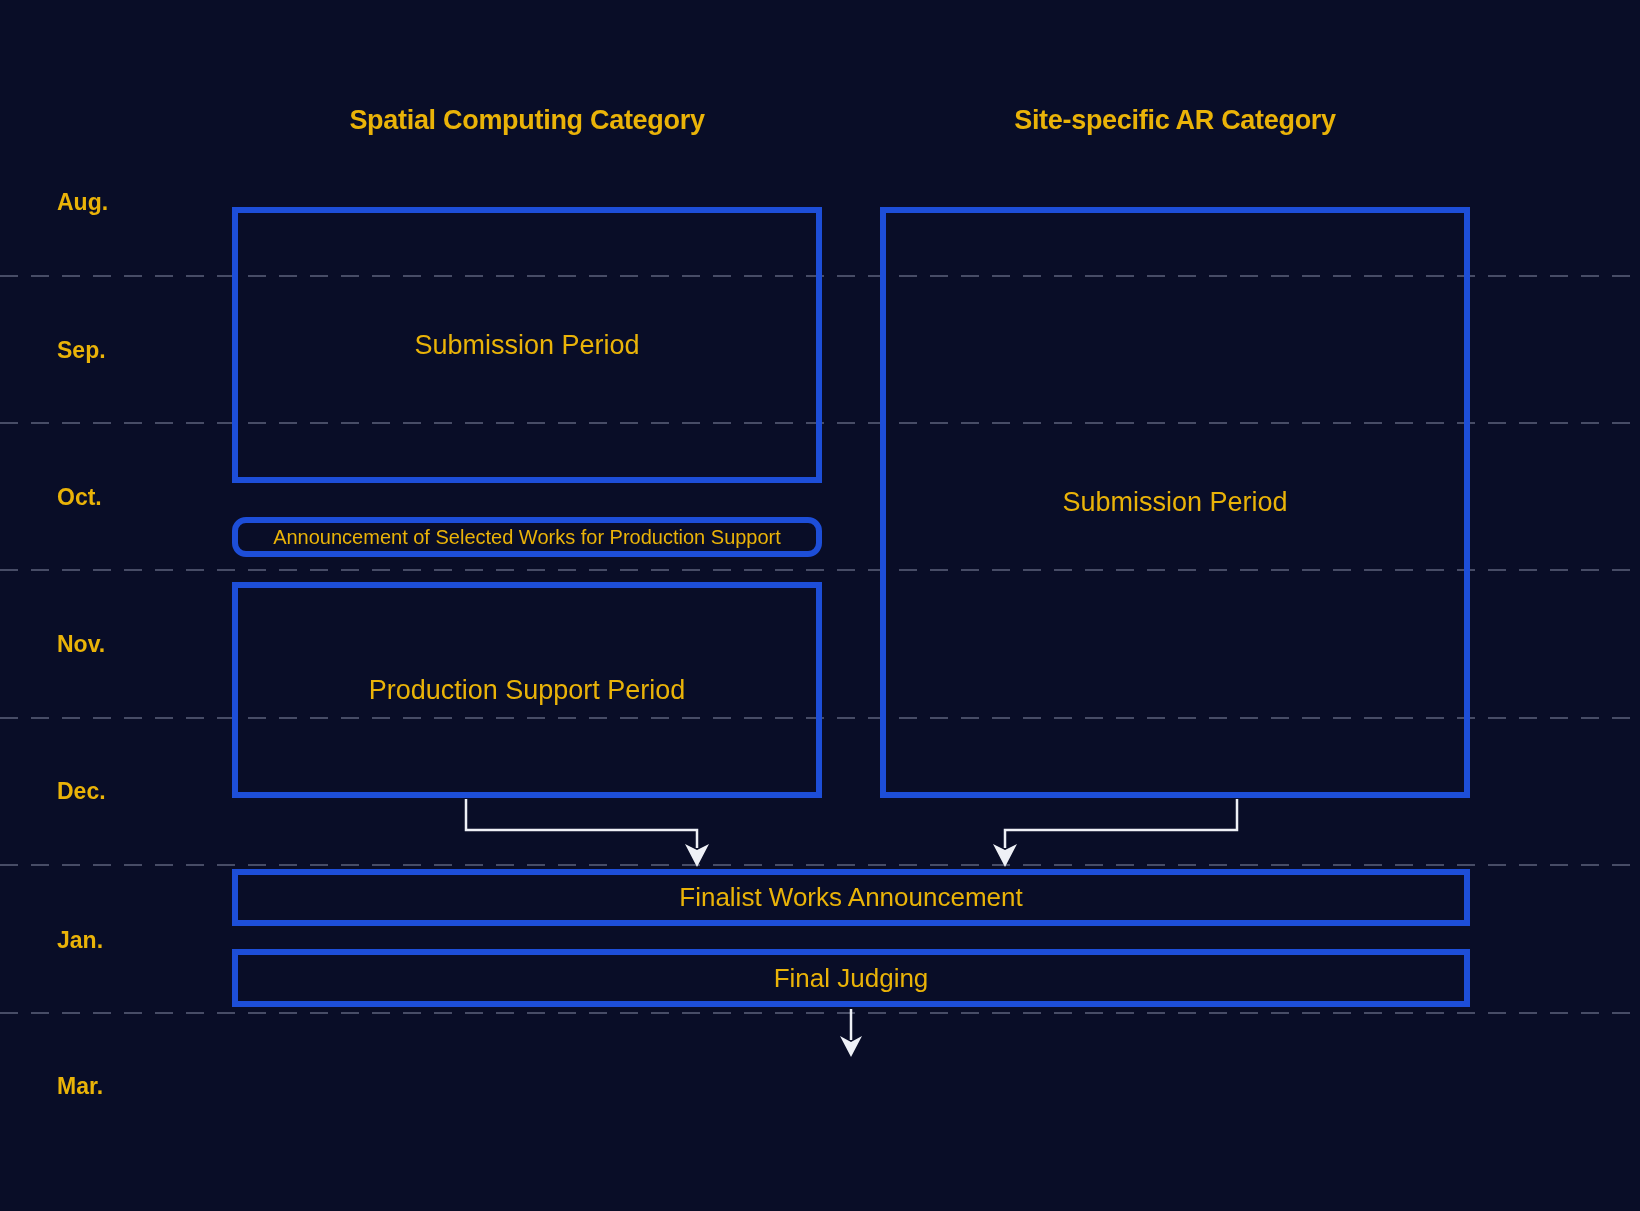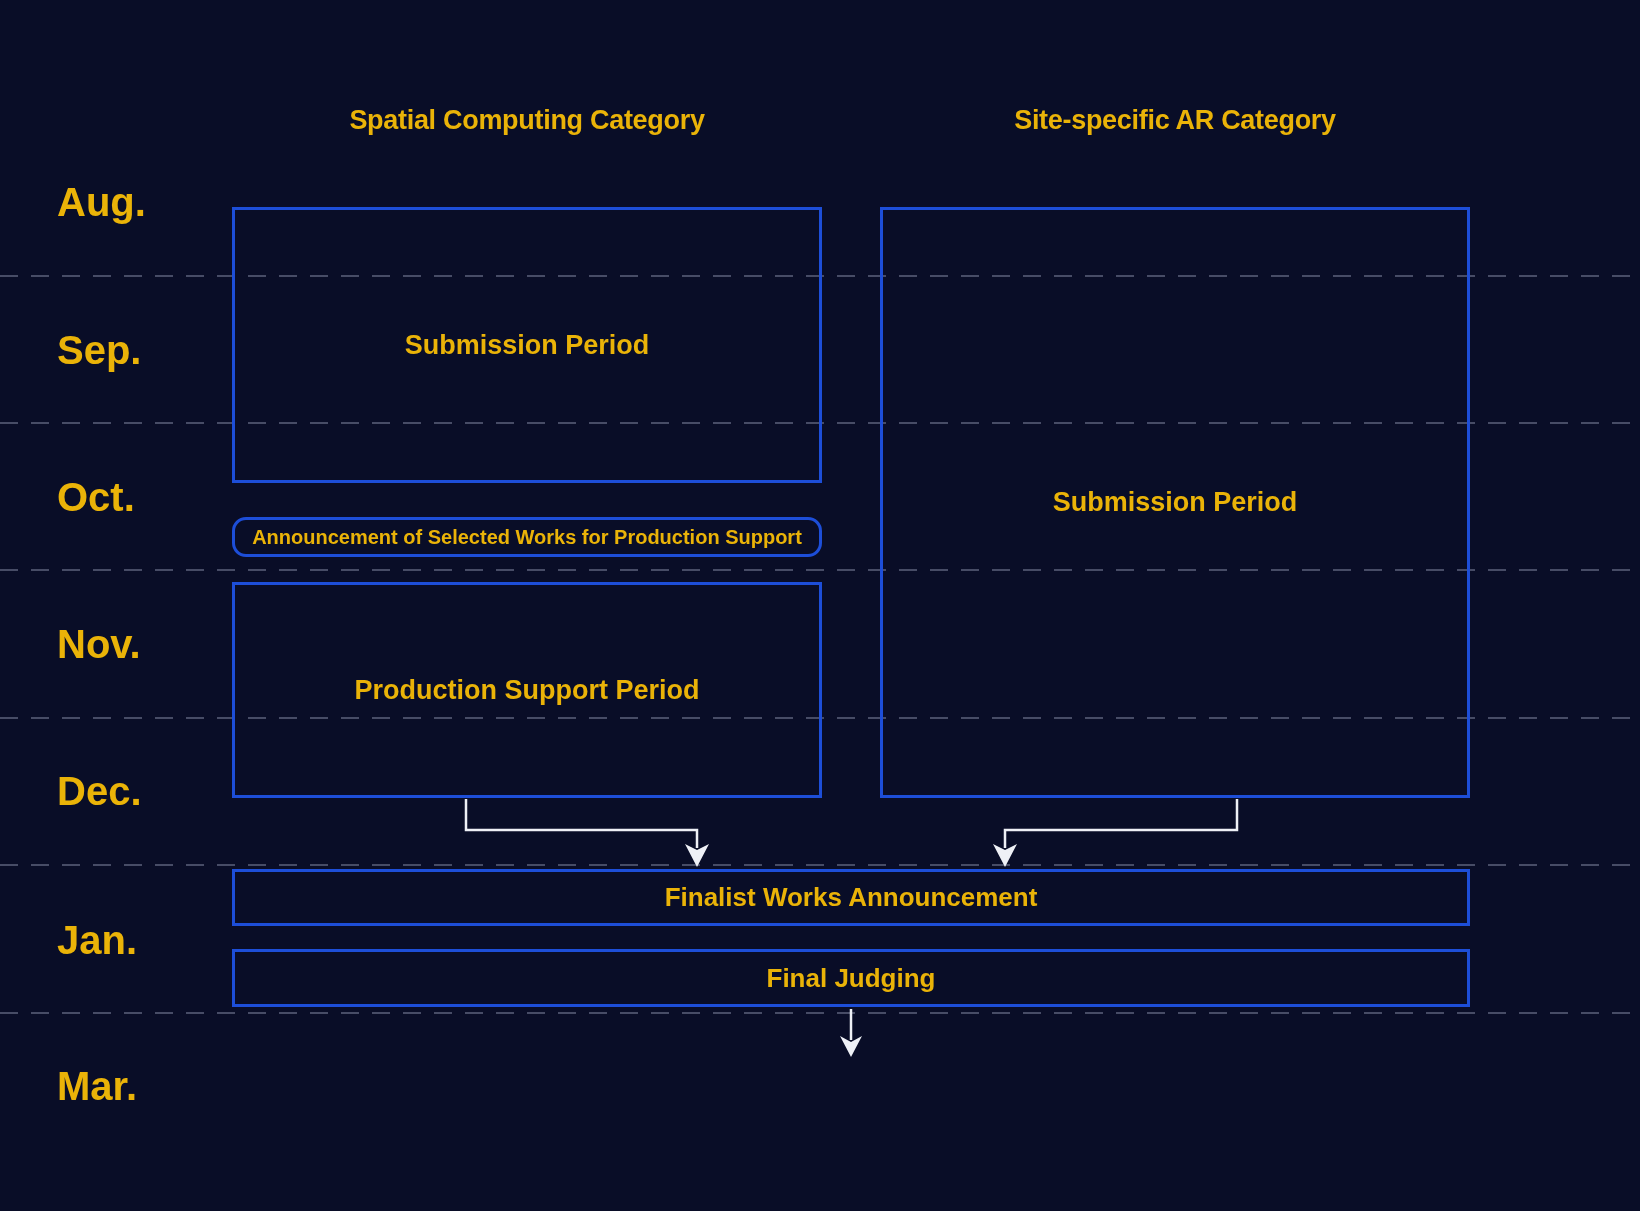--- a/index.html
+++ b/index.html
@@ -29,42 +29,42 @@
   }
   .col-header.left  { left: 232px; width: 590px; }
   .col-header.right { left: 880px; width: 590px; }
 
   .month-label {
     position: absolute;
     left: 57px;
     width: 150px;
     height: 40px;
     line-height: 40px;
-    font-size: 40px;
+    font-size: 23px;
     font-weight: bold;
     z-index: 4;
   }
   .sep {
     position: absolute;
     left: 0;
     width: 1640px;
     height: 2px;
     background: repeating-linear-gradient(to right, #474c66 0 18px, transparent 18px 31px);
     z-index: 1;
   }
   .evt-box {
     position: absolute;
-    border: 3px solid #1d4ed8;
+    border: 6px solid #1d4ed8;
     box-sizing: border-box;
     background: transparent;
     display: flex;
     align-items: center;
     justify-content: center;
     text-align: center;
-    font-weight: bold;
+    font-weight: normal;
     font-size: 27px;
     z-index: 3;
   }
   .evt-box.small-text { font-size: 20px; border-radius: 14px; }
   .evt-box.row-text   { font-size: 26px; }
 
   #box-spatial-submission { left: 232px; top: 207px;  width: 590px;  height: 276px; }
   #box-announcement       { left: 232px; top: 517px;  width: 590px;  height: 40px;  }
   #box-production         { left: 232px; top: 582px;  width: 590px;  height: 216px; }
   #box-site-submission    { left: 880px; top: 207px;  width: 590px;  height: 591px; }

